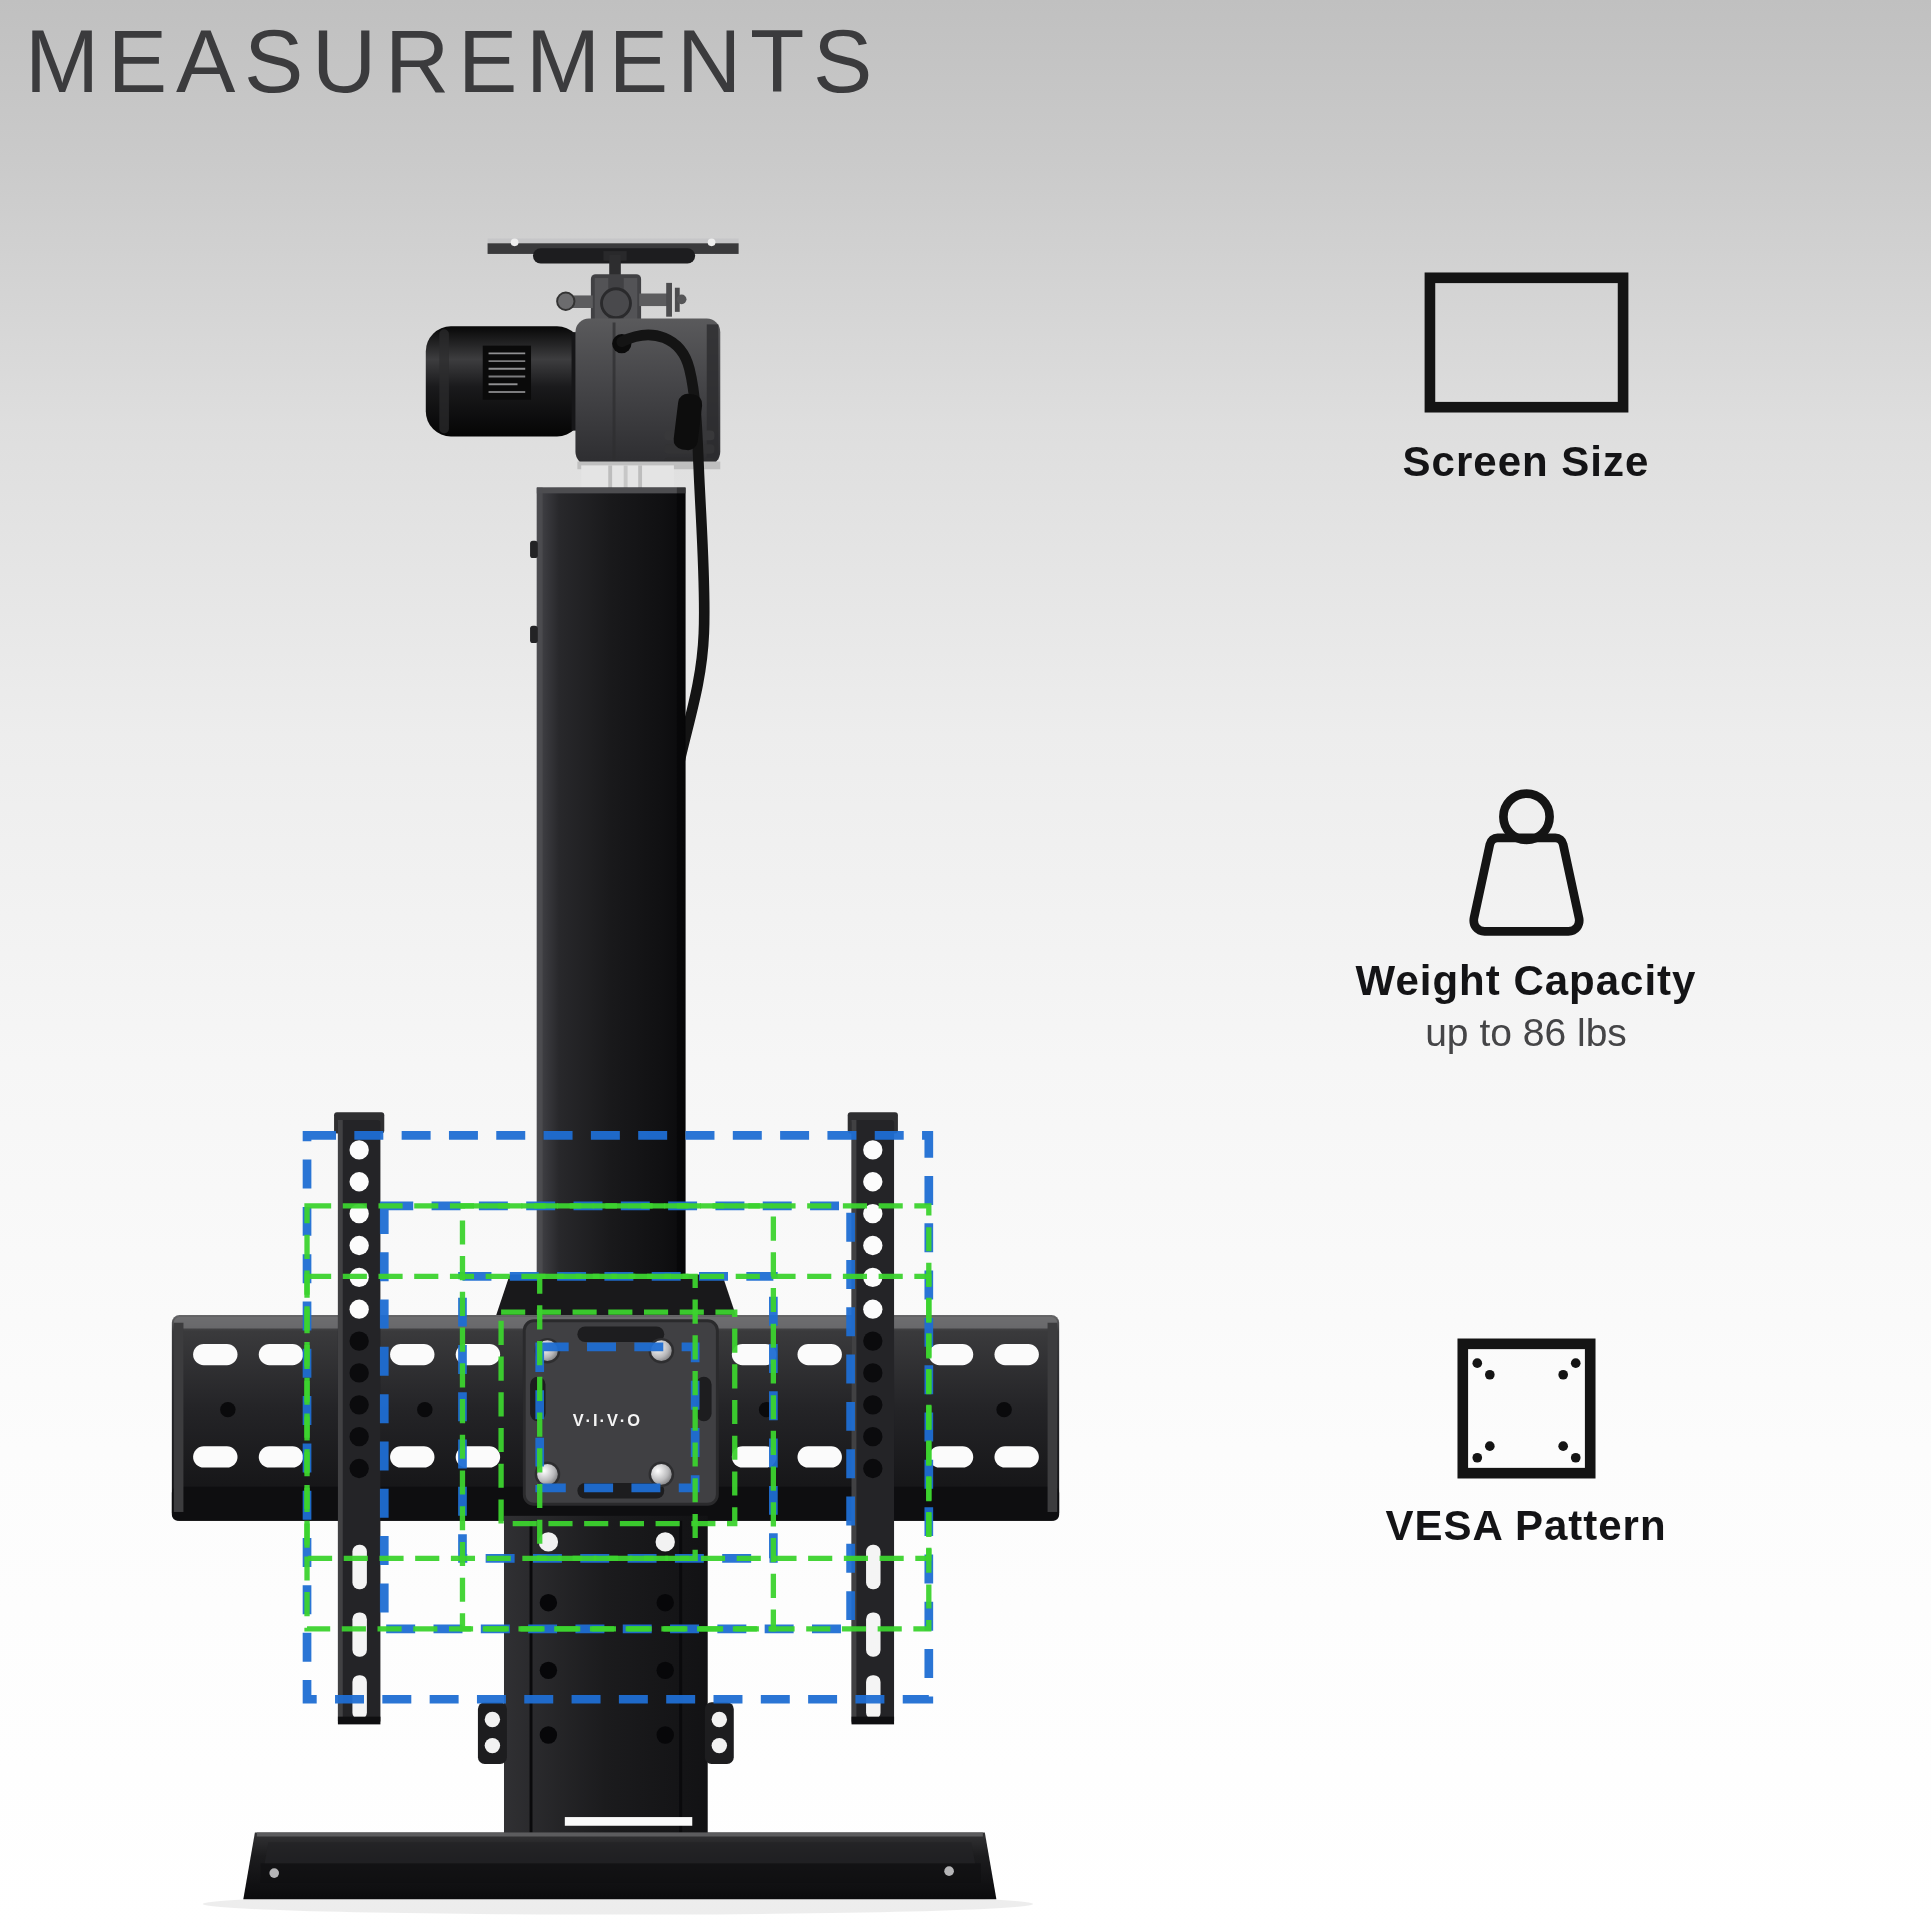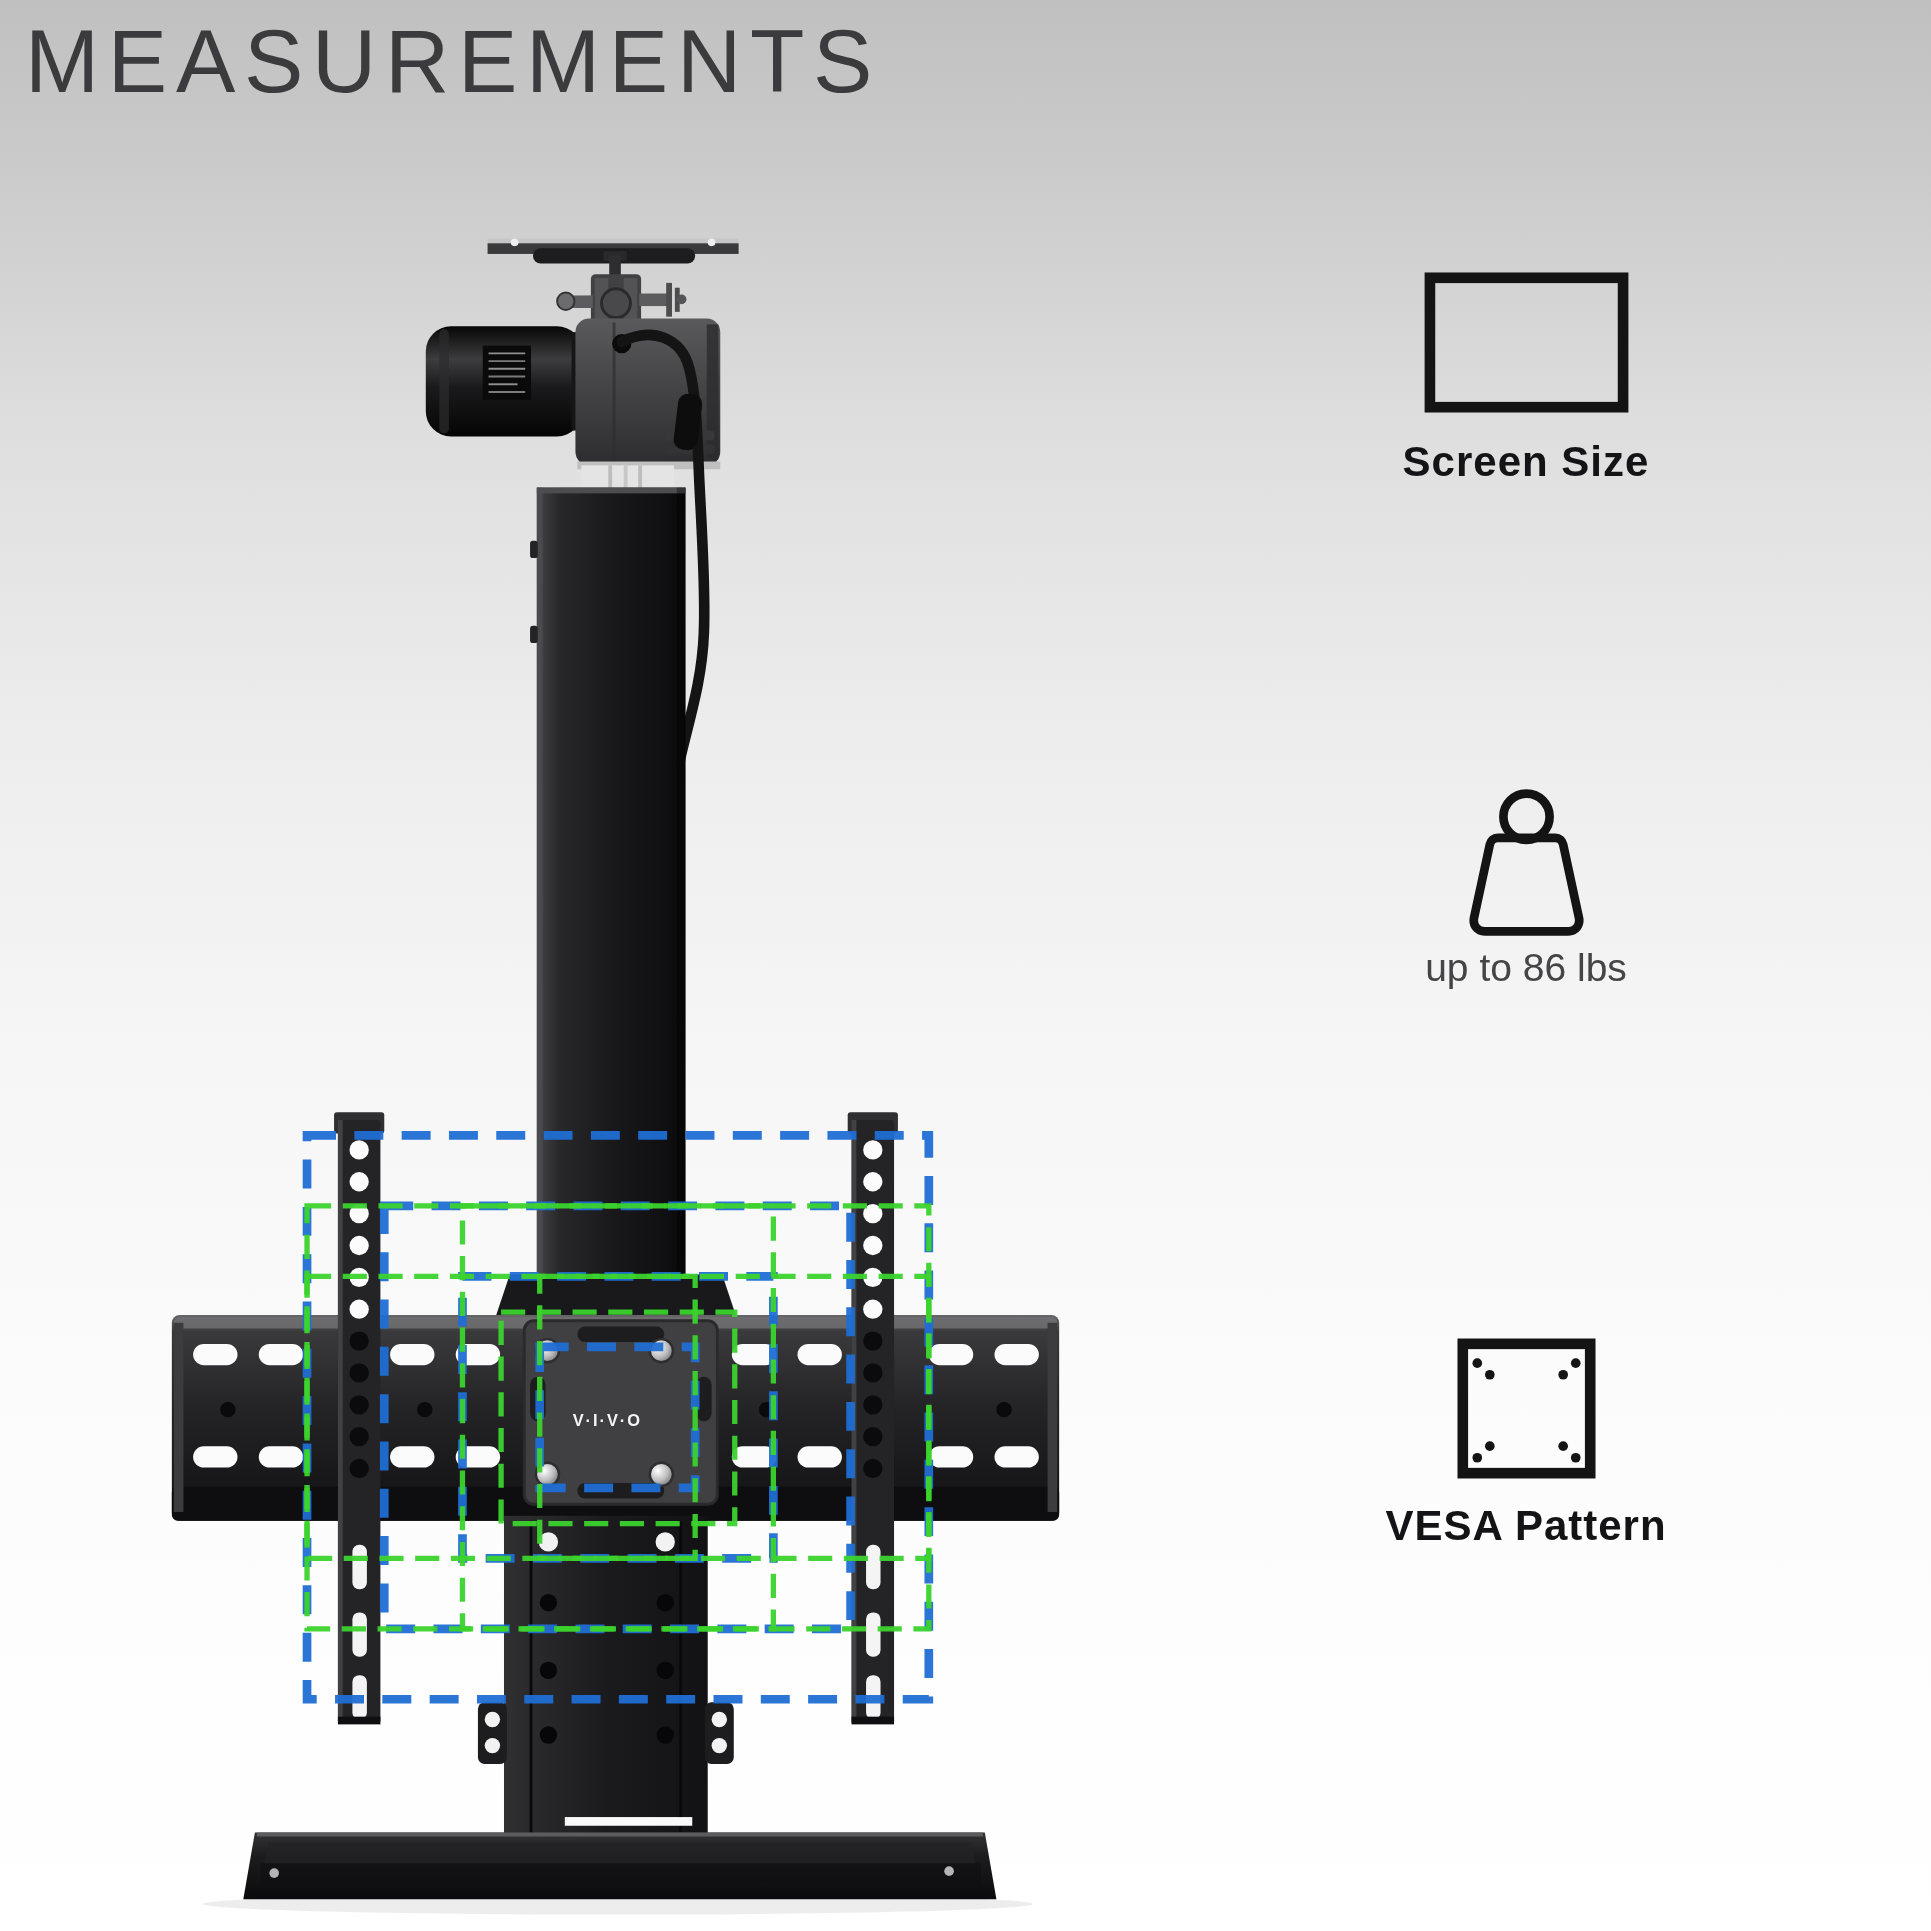--- a/index.html
+++ b/index.html
@@ -333,20 +333,21 @@
       <rect class="icon-stroke" x="6" y="6" width="200" height="134" stroke-width="11"></rect>
     </svg>
     <div class="spec-heading">Screen Size</div>
   </div>
 
   <div class="spec spec-weight">
     <svg class="spec-icon" width="137" height="156" viewBox="0 0 142 162">
       <circle class="icon-stroke" cx="71" cy="34" r="24" stroke-width="9"></circle>
       <path class="icon-stroke" d="M 41,56 H 101 C 105,56 108,58.5 109,62.5 L 125.5,139 C 127,146.5 122,153 114.5,153 H 27.5 C 20,153 15,146.5 16.5,139 L 33,62.5 C 34,58.5 37,56 41,56 Z" fill="#f2f2f2" stroke-width="9" stroke-linejoin="round"></path>
     </svg>
+    <div class="spec-heading">Weight Capacity</div>
     <div class="spec-detail">up to 86 lbs</div>
   </div>
 
   <div class="spec spec-vesa">
     <svg class="spec-icon" width="139" height="141" viewBox="0 0 144 146">
       <rect class="icon-stroke" x="6" y="6" width="132" height="134" stroke-width="11"></rect>
       <g fill="#141414">
         <circle cx="21" cy="26" r="5"></circle>
           <circle cx="34" cy="38" r="5"></circle>
         <circle cx="123" cy="26" r="5"></circle>

